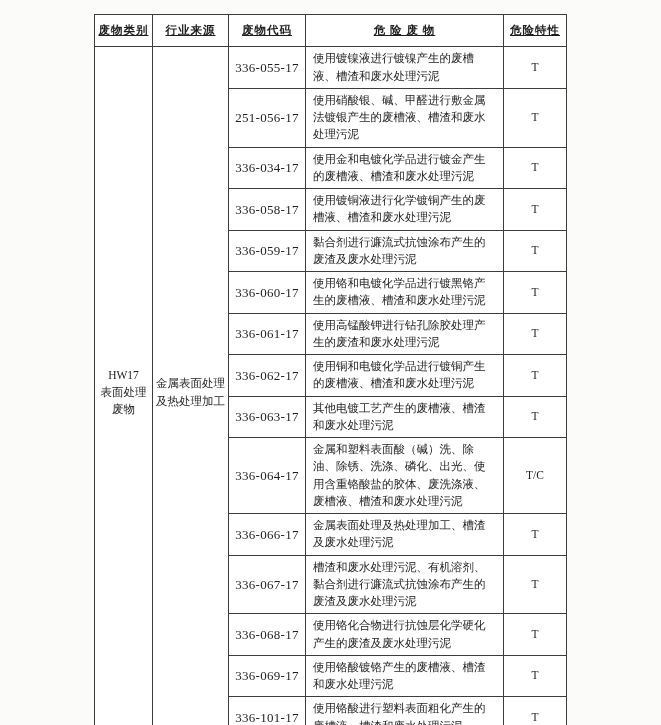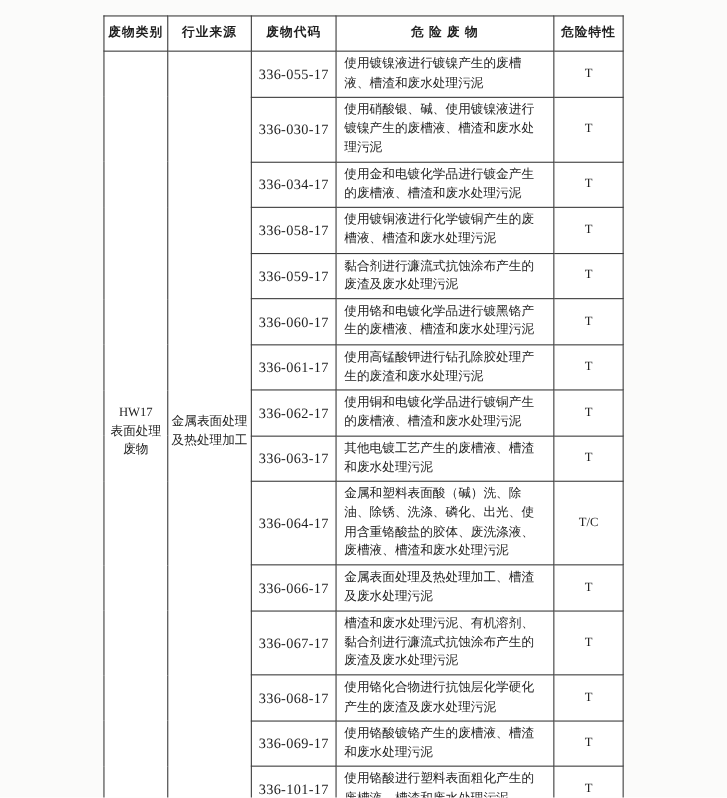--- a/index.html
+++ b/index.html
@@ -28,20 +28,21 @@
     line-height:1.5;
     vertical-align:middle;
     padding:3px 4px;
     word-break:break-all;
   }
   .waste-table th{
     font-weight:600;
     text-align:center;
     padding:7px 2px;
     letter-spacing:1px;
+    text-decoration:underline;
   }
   td.cat-cell,td.ind-cell{
     text-align:center;
     padding:2px 3px;
   }
   td.code-cell{
     text-align:center;
     font-size:13px;
     letter-spacing:0.3px;
   }
@@ -78,22 +79,22 @@
         <td class="cat-cell" rowspan="15">
           <div>HW17</div>
           <div>表面处理废物</div>
         </td>
         <td class="ind-cell" rowspan="15">金属表面处理及热处理加工</td>
         <td class="code-cell">336-055-17</td>
         <td class="desc-cell">使用镀镍液进行镀镍产生的废槽液、槽渣和废水处理污泥</td>
         <td class="haz-cell">T</td>
       </tr>
       <tr>
-        <td class="code-cell">336-030-17</td>
-        <td class="desc-cell">使用硝酸银、碱、使用镀镍液进行镀镍产生的废槽液、槽渣和废水处理污泥</td>
+        <td class="code-cell">251-056-17</td>
+        <td class="desc-cell">使用硝酸银、碱、甲醛进行敷金属法镀银产生的废槽液、槽渣和废水处理污泥</td>
         <td class="haz-cell">T</td>
       </tr>
       <tr>
         <td class="code-cell">336-034-17</td>
         <td class="desc-cell">使用金和电镀化学品进行镀金产生的废槽液、槽渣和废水处理污泥</td>
         <td class="haz-cell">T</td>
       </tr>
       <tr>
         <td class="code-cell">336-058-17</td>
         <td class="desc-cell">使用镀铜液进行化学镀铜产生的废槽液、槽渣和废水处理污泥</td>

